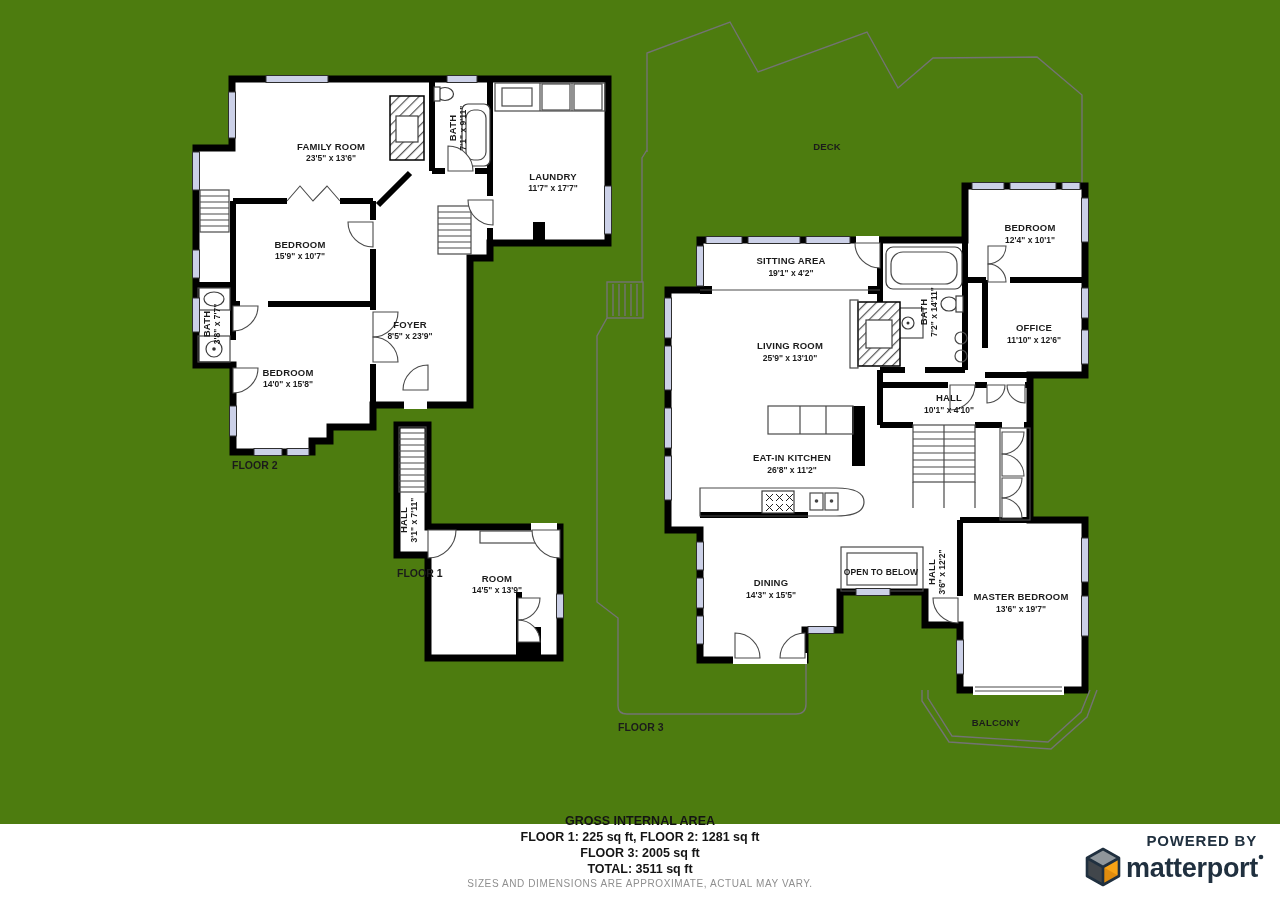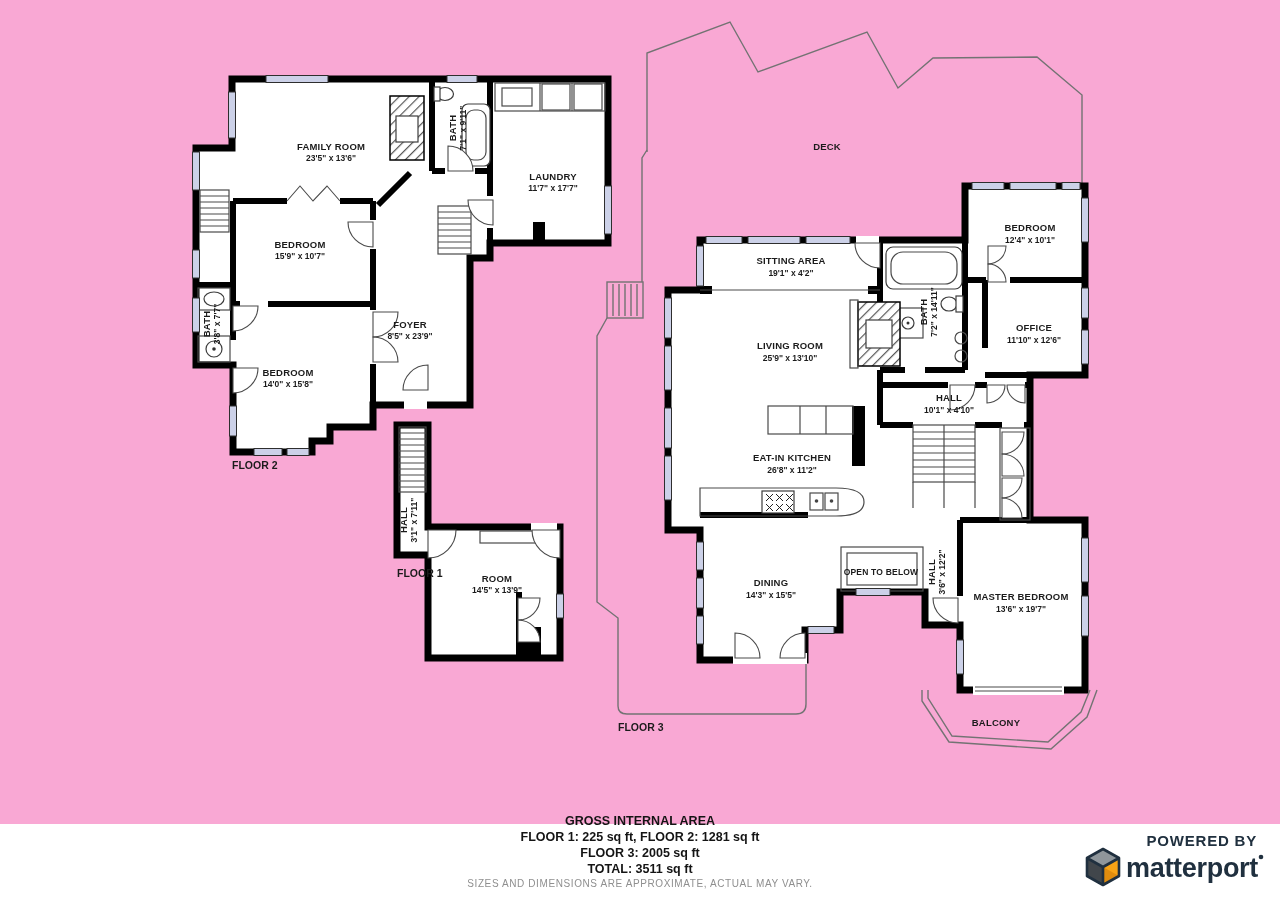--- a/index.html
+++ b/index.html
@@ -1,16 +1,16 @@
 <!DOCTYPE html>
 <html style="--wall: #000000; --window: #ccd1e8; --text: #1b1b1b; --brand_navy: #20303f; --brand_orange: #f7a316;"><head>
 <meta charset="utf-8">
 <style>
   html,body{margin:0;padding:0;background:#ffffff;width:1280px;height:905px;overflow:hidden}
-  #canvas{position:relative;width:1280px;height:824px;background:#f9a8d4}
+  #canvas{position:relative;width:1280px;height:824px;background:#4d7c0f}
   svg text{font-family:"Liberation Sans","DejaVu Sans",sans-serif}
   .room-name{font-size:9.5px;font-weight:bold;fill:var(--text,#1b1b1b);text-anchor:middle;letter-spacing:.2px}
   .room-dims{font-size:8.5px;font-weight:bold;fill:var(--text,#1b1b1b);text-anchor:middle}
   .floor-label{font-size:10.5px;font-weight:bold;fill:var(--text,#1b1b1b)}
   .wallpath{stroke:var(--wall,#000);stroke-width:7;fill:#fff}
   .iwall{stroke:var(--wall,#000);stroke-width:6;fill:none}
   .thin{stroke:#4a4a4a;stroke-width:1.2;fill:none}
   .deckline{stroke:#737373;stroke-width:1.4;fill:none}
   .win{fill:var(--window,#ccd1e8);stroke:#2e2e2e;stroke-width:1}
   .door{fill:#fff;stroke:#4a4a4a;stroke-width:1.1}

